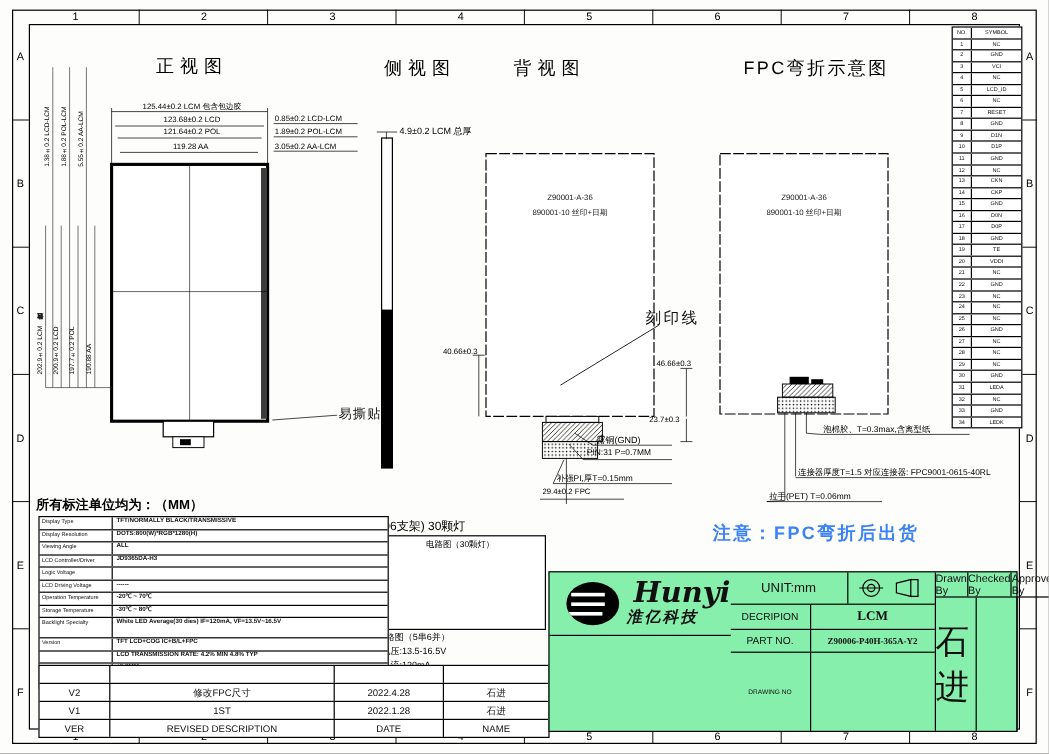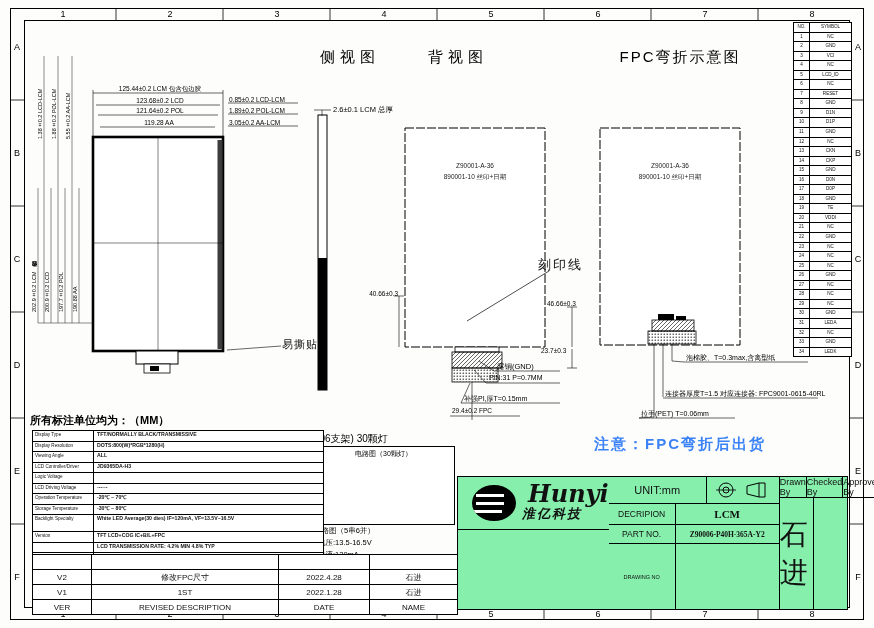--- a/index.html
+++ b/index.html
@@ -236,41 +236,42 @@
   <div class="abs rowletter" style="left:10px;top:360px;">D</div>
   <div class="abs rowletter" style="left:10px;top:466px;">E</div>
   <div class="abs rowletter" style="left:10px;top:572px;">F</div>
   <div class="abs rowletter" style="left:851px;top:42px;">A</div>
   <div class="abs rowletter" style="left:851px;top:148px;">B</div>
   <div class="abs rowletter" style="left:851px;top:254px;">C</div>
   <div class="abs rowletter" style="left:851px;top:360px;">D</div>
   <div class="abs rowletter" style="left:851px;top:466px;">E</div>
   <div class="abs rowletter" style="left:851px;top:572px;">F</div>
 
+  <div class="abs viewtitle" style="left:100px;top:46px;width:120px;">正视图</div>
   <div class="abs viewtitle" style="left:305px;top:48px;width:90px;">侧视图</div>
   <div class="abs viewtitle" style="left:413px;top:48px;width:90px;">背视图</div>
   <div class="abs viewtitle" style="left:605px;top:48px;width:150px;letter-spacing:2px;">FPC弯折示意图</div>
 
   <div class="abs dim dimc" style="left:95px;top:85px;width:130px;">125.44±0.2 LCM 包含包边胶</div>
   <div class="abs dim dimc" style="left:103px;top:97px;width:114px;">123.68±0.2 LCD</div>
   <div class="abs dim dimc" style="left:105px;top:107px;width:110px;">121.64±0.2 POL</div>
   <div class="abs dim dimc" style="left:107px;top:119px;width:104px;">119.28 AA</div>
   <div class="abs dim" style="left:229px;top:96px;">0.85±0.2 LCD-LCM</div>
   <div class="abs dim" style="left:229px;top:107px;">1.89±0.2 POL-LCM</div>
   <div class="abs dim" style="left:229px;top:119px;">3.05±0.2 AA-LCM</div>
   <div class="abs vtext" style="left:38px;top:57px;height:82px;">1.38±0.2 LCD-LCM</div>
   <div class="abs vtext" style="left:52px;top:57px;height:82px;">1.88±0.2 POL-LCM</div>
   <div class="abs vtext" style="left:66px;top:57px;height:82px;">5.55±0.2 AA-LCM</div>
   <div class="abs vtext" style="left:32px;top:190px;height:122px;">202.9±0.2 LCM含包边胶</div>
   <div class="abs vtext" style="left:45px;top:190px;height:122px;">200.9±0.2 LCD</div>
   <div class="abs vtext" style="left:59px;top:190px;height:122px;">197.7±0.2 POL</div>
   <div class="abs vtext" style="left:73px;top:190px;height:122px;">190.88 AA</div>
   <div class="abs" style="left:282px;top:337px;font-size:11px;letter-spacing:1px;">易撕贴</div>
 
-  <div class="abs dim" style="left:333px;top:105px;font-size:7.5px;">2.6±0.1 LCM 总厚</div>
+  <div class="abs dim" style="left:333px;top:105px;font-size:7.5px;">4.9±0.2 LCM 总厚</div>
 
   <div class="abs centertext" style="left:415px;top:162px;width:120px;">Z90001-A-36</div>
   <div class="abs centertext" style="left:415px;top:173px;width:120px;">890001-10 丝印+日期</div>
   <div class="abs" style="left:538px;top:256px;font-size:13px;letter-spacing:2px;">刻印线</div>
   <div class="abs dim" style="left:360px;top:290px;width:38px;text-align:right;">40.66±0.3</div>
   <div class="abs dim" style="left:547px;top:300px;">46.66±0.3</div>
   <div class="abs dim" style="left:541px;top:347px;">23.7±0.3</div>
   <div class="abs callout" style="left:497px;top:362px;font-size:7.5px;">露铜(GND)</div>
   <div class="abs callout" style="left:489px;top:374px;">PIN:31 P=0.7MM</div>
   <div class="abs callout" style="left:464px;top:394px;">补强PI,厚T=0.15mm</div>

